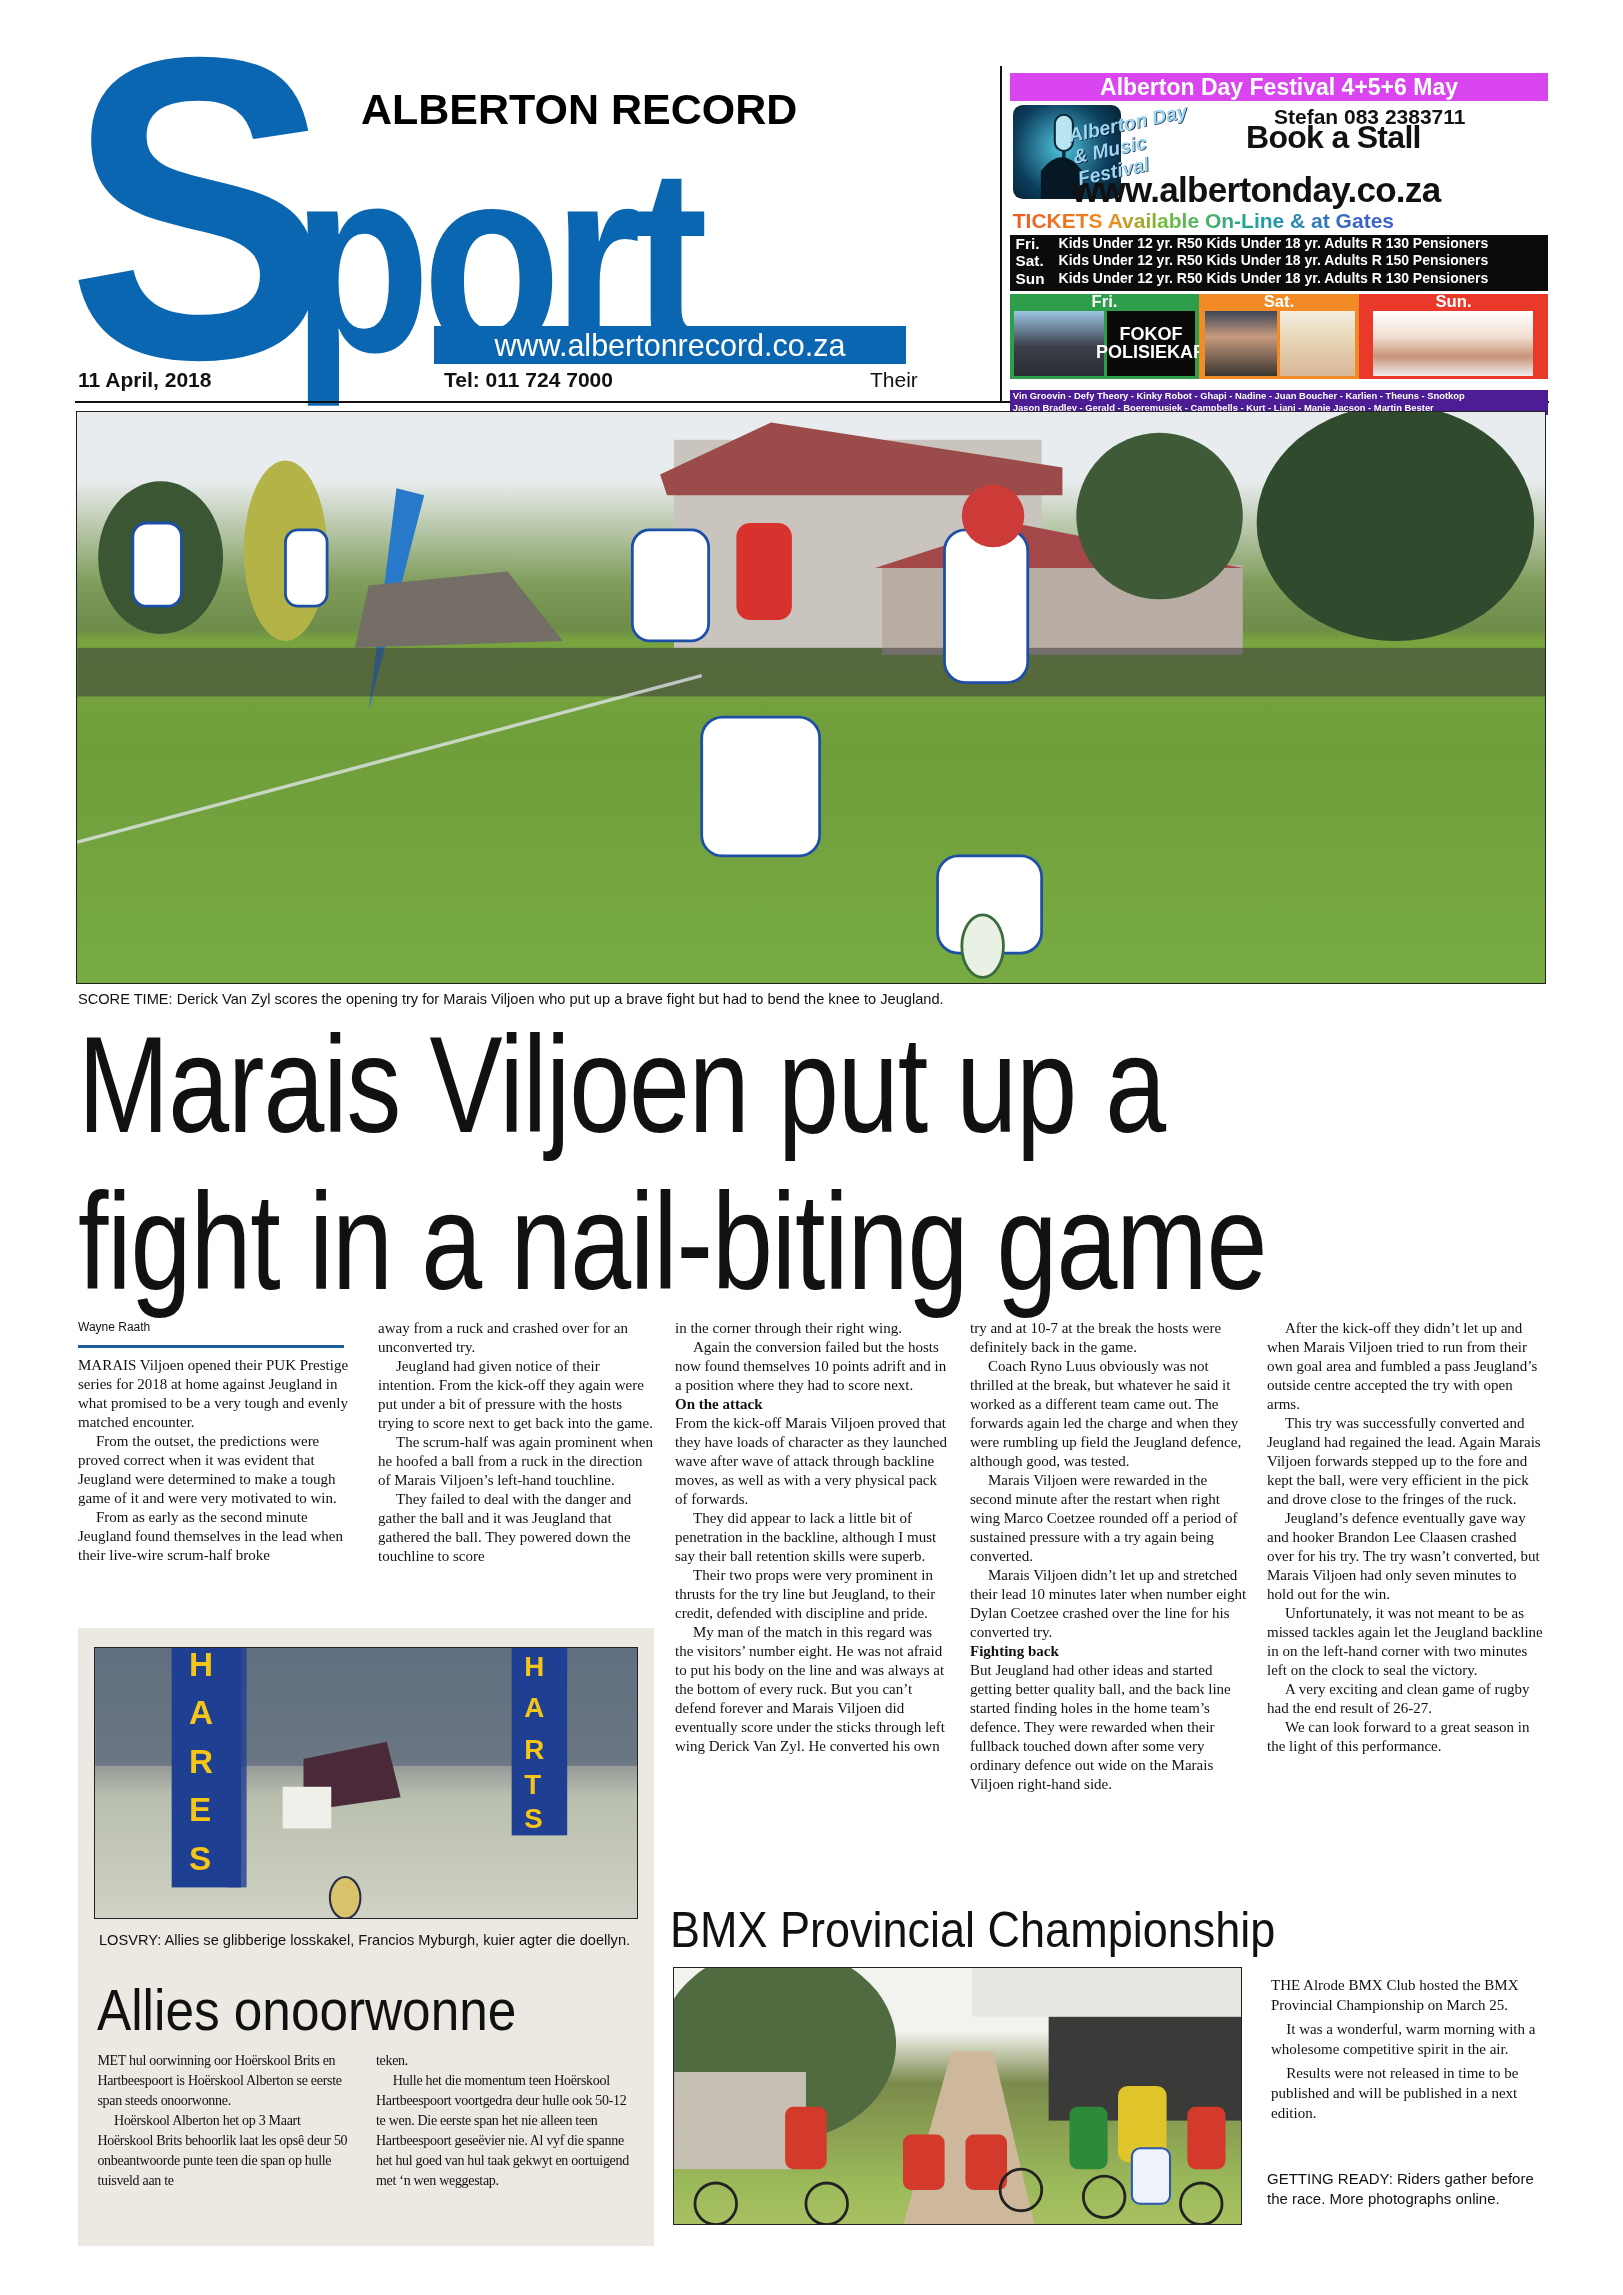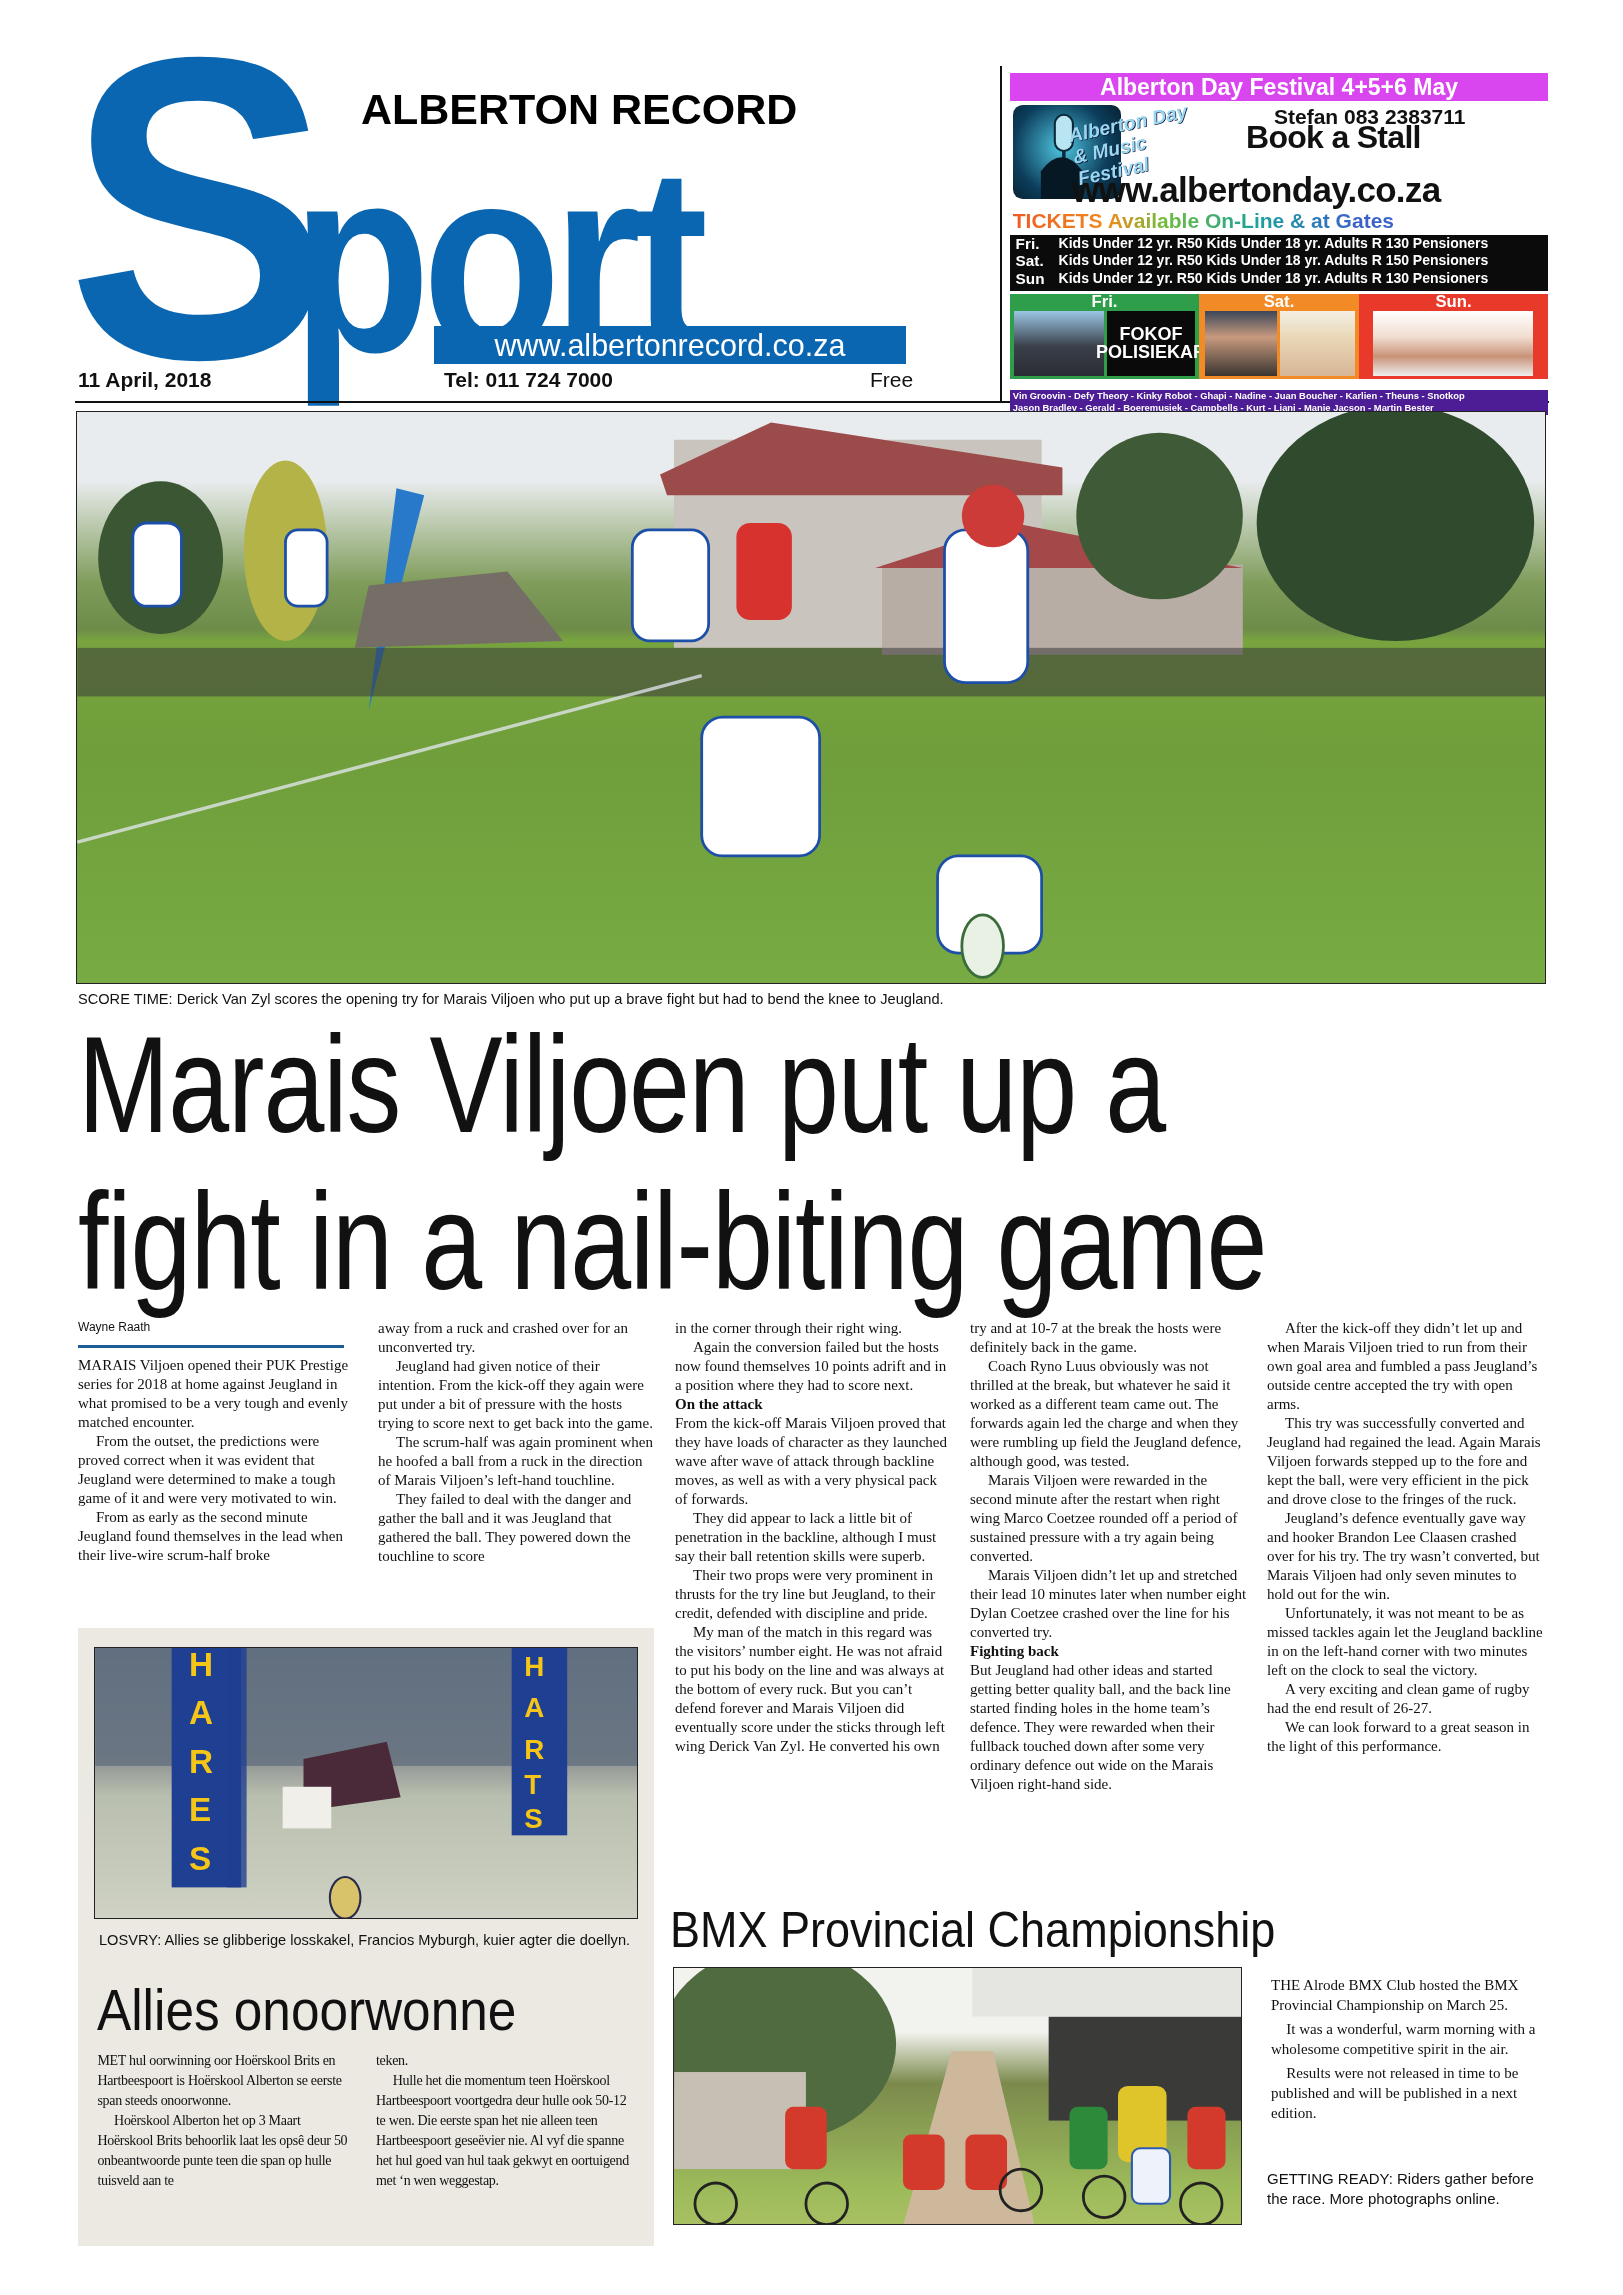--- a/index.html
+++ b/index.html
@@ -59,21 +59,21 @@
 </style>
 </head>
 <body>
 
 <div class="abs mast-s">S</div>
 <div class="abs mast-port">port</div>
 <div class="abs mast-title">ALBERTON RECORD</div>
 <div class="abs url-bar">www.albertonrecord.co.za</div>
 <div class="abs dateline" style="left:78px">11 April, 2018</div>
 <div class="abs dateline" style="left:444px">Tel: 011 724 7000</div>
-<div class="abs free">Free</div>
+<div class="abs free">Their</div>
 <div class="abs vrule"></div>
 <div class="abs hrule"></div>
 
 <div class="abs ad">
   <div class="ad-top">Alberton Day Festival 4+5+6 May</div>
   <div class="ad-logo">
     <svg width="108" height="94" viewBox="0 0 155 135">
       <rect x="60" y="14" width="26" height="52" rx="13" fill="#b9e4f2" stroke="#0a2a3a" stroke-width="3"></rect>
       <line x1="73" y1="66" x2="73" y2="100" stroke="#0a2a3a" stroke-width="5"></line>
       <path d="M40 95 q30 -40 60 0 l0 40 l-60 0z" fill="#061824"></path>

